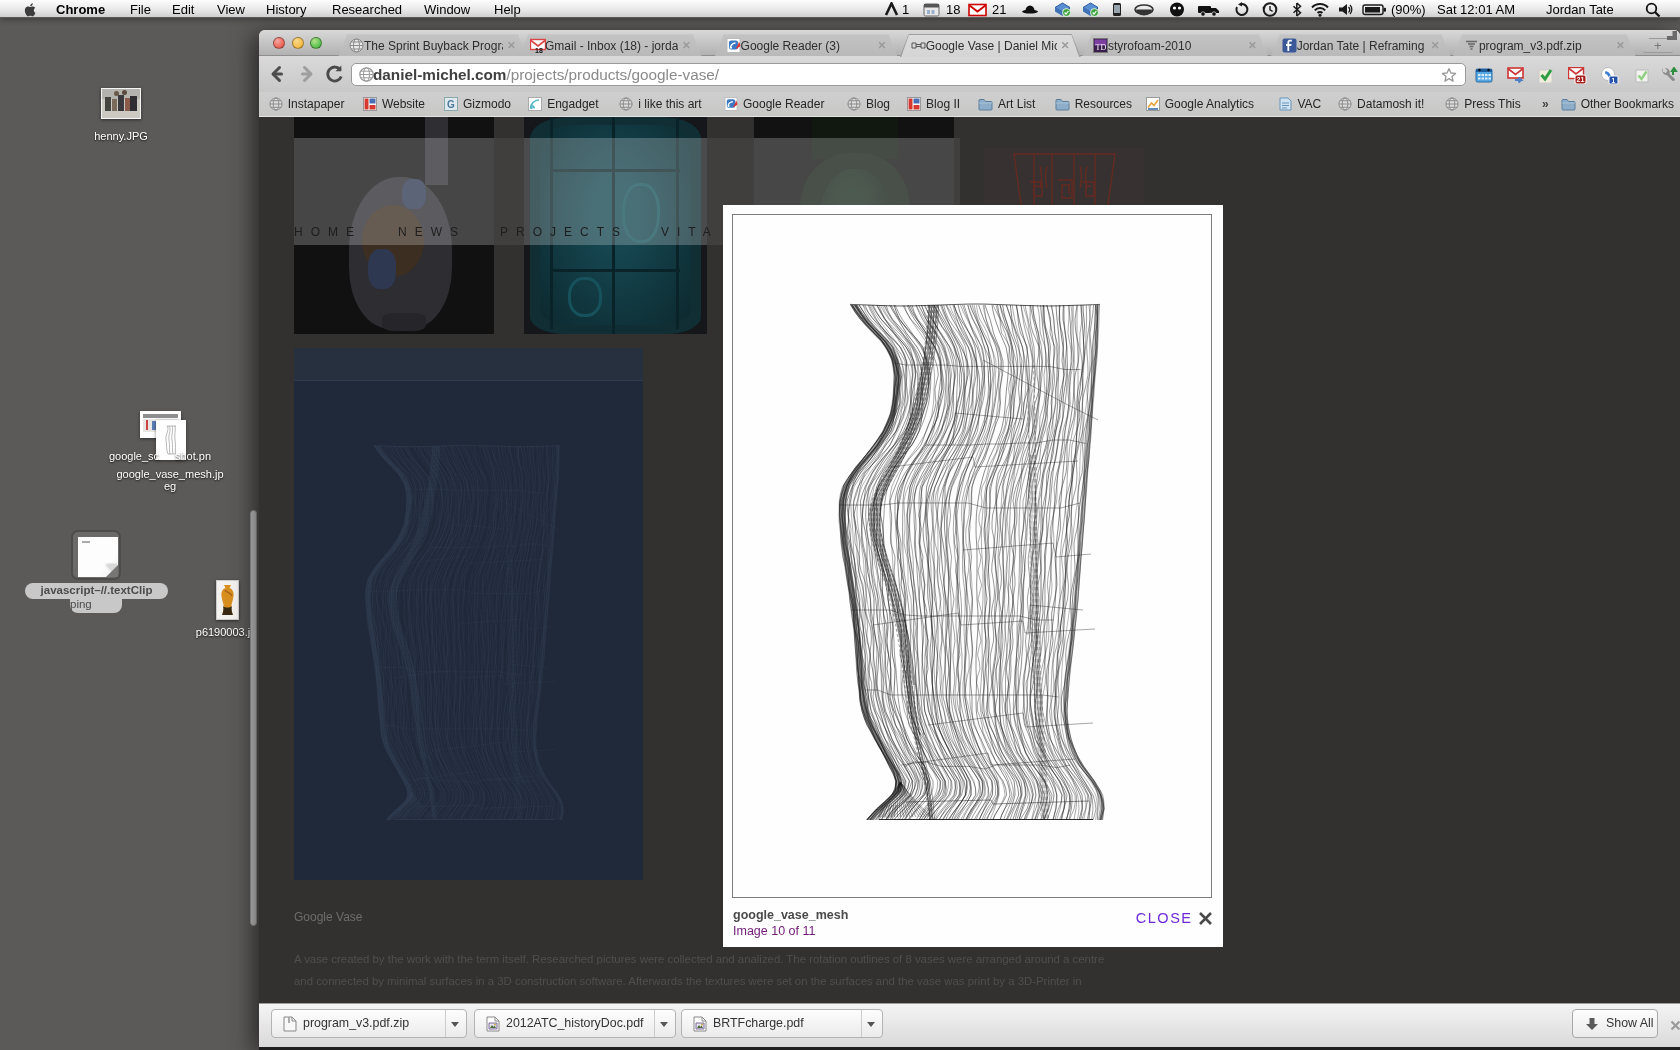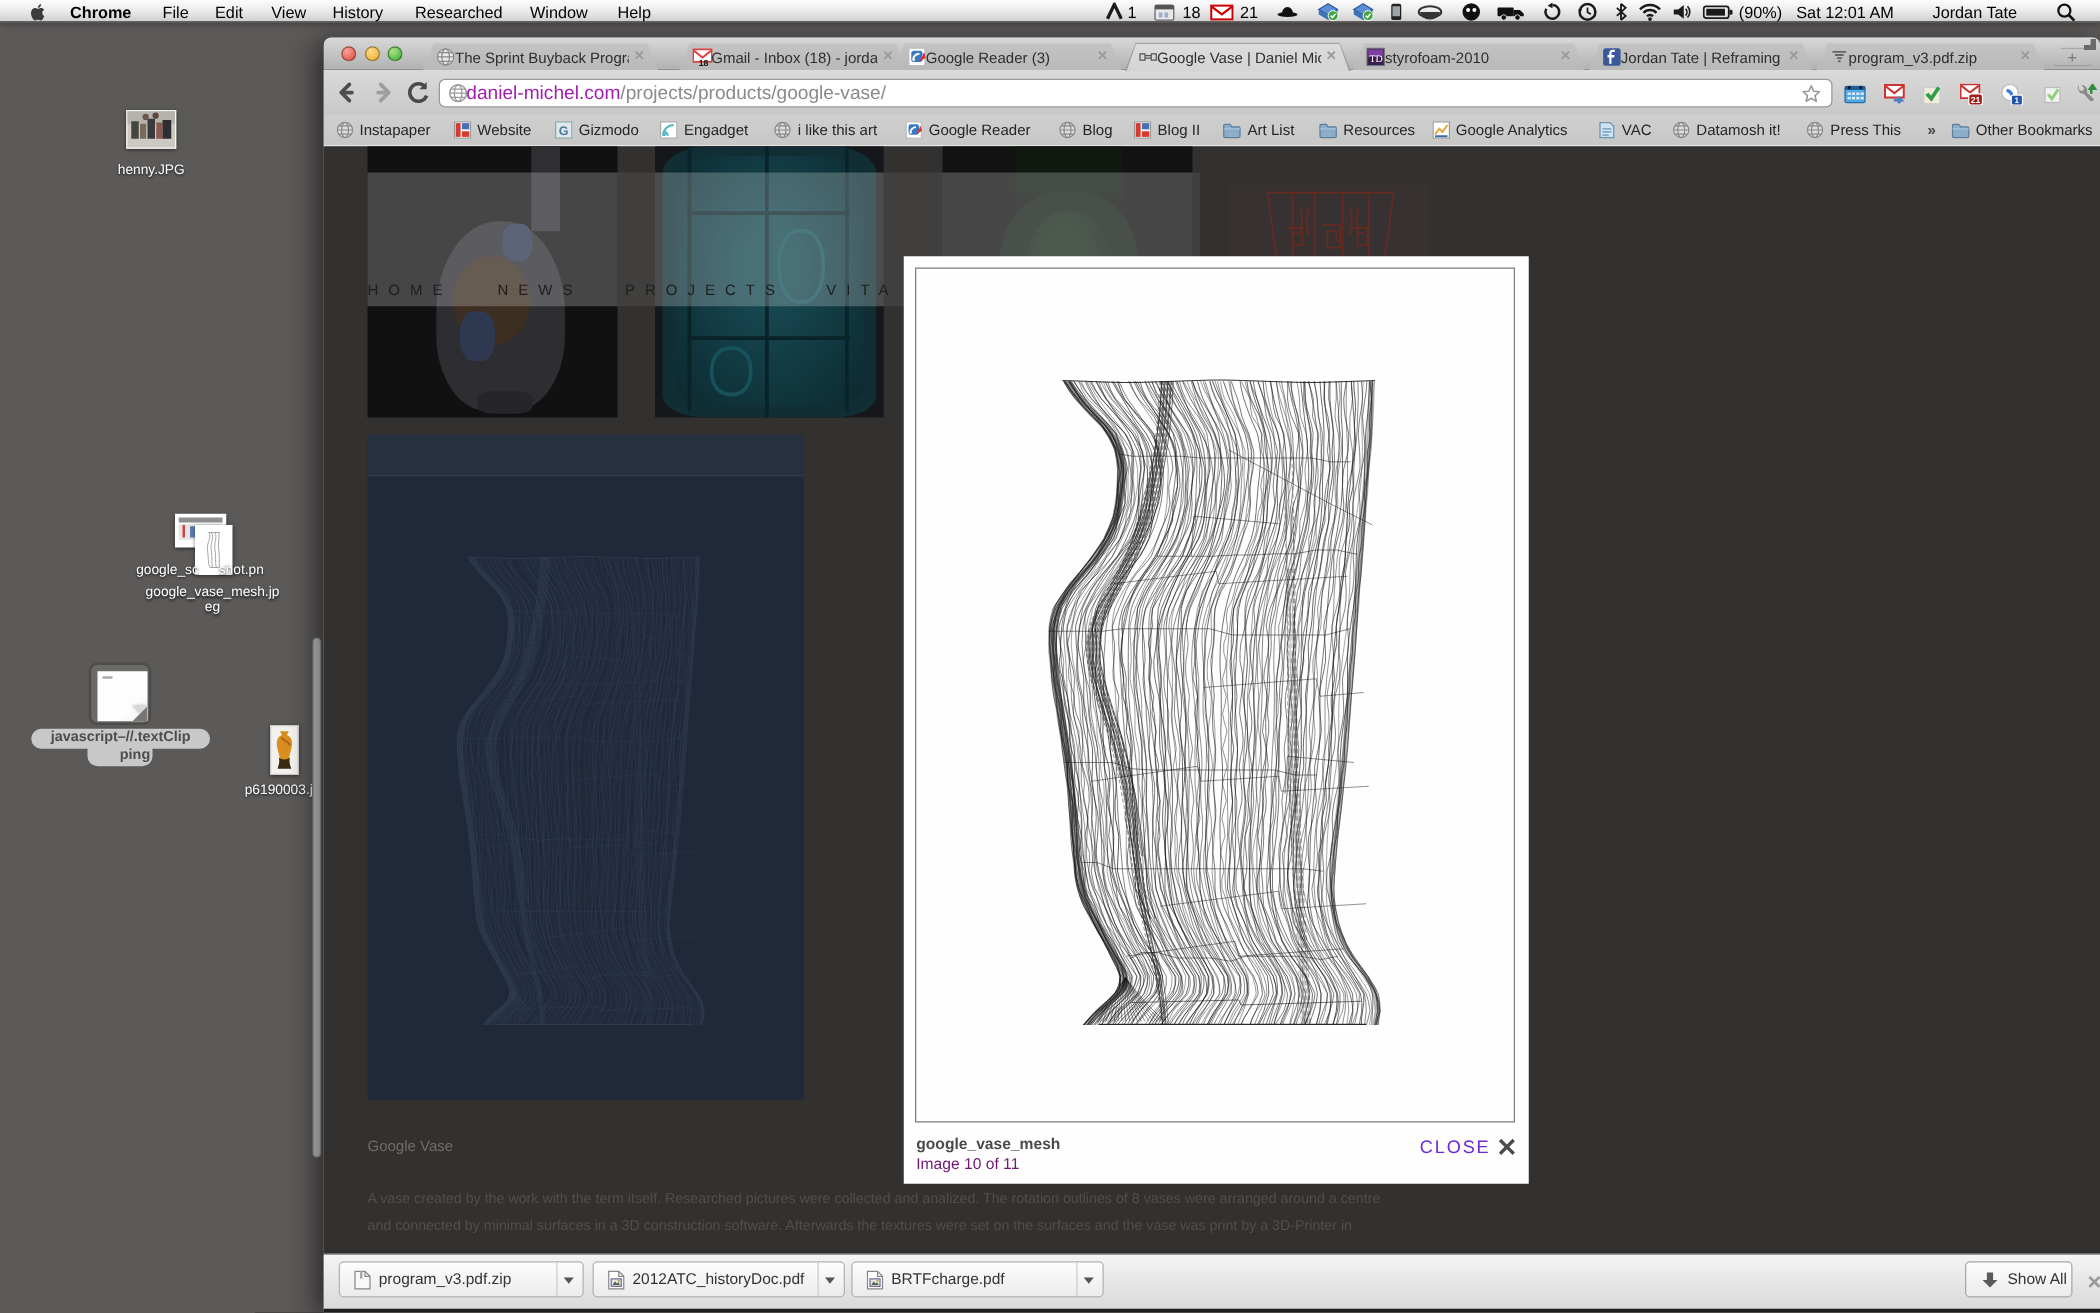--- a/index.html
+++ b/index.html
@@ -33,21 +33,21 @@
 .tab.active .shape:before{background:linear-gradient(#dcdcdc,#d4d4d4);bottom:-1px}
 .tab .ttl{position:absolute;left:26px;top:5px;right:24px;font-size:12px;color:#2e2e2e;
  white-space:nowrap;overflow:hidden}
 .tab .fav{position:absolute;left:11px;top:4px;width:15px;height:15px}
 .tab .cx{position:absolute;right:10px;top:6px;width:10px;height:10px;color:#9a9a9a;font-size:10.5px;line-height:10px;font-weight:bold}
 
 #toolbar{position:absolute;left:0;top:26px;width:100%;height:36px;
  background:linear-gradient(#dadada,#c8c8c8)}
 #urlbar{position:absolute;left:92px;top:7px;width:1115px;height:23px;background:#fff;
  border:1px solid #999;border-radius:5px;font-size:15.3px;line-height:22px;color:#8a8a8a}
-#urlbar b{color:#a21caf;font-weight:normal}
+#urlbar b{color:#404040;font-weight:bold}
 .navbtn{position:absolute;top:4px;width:28px;height:28px}
 
 #bookbar{position:absolute;left:0;top:62px;width:100%;height:25px;
  background:linear-gradient(#cfcfcf,#c7c7c6);border-bottom:1px solid #e4e4e4}
 .bm{position:absolute;top:5px;height:16px;font-size:12px;color:#252525;white-space:nowrap}
 .bm svg,.bm .bicon{vertical-align:-3px;margin-right:5px}
 
 #content{position:absolute;left:0;top:87px;width:1421px;height:886px;background:#333130;overflow:hidden}
 .thumb{position:absolute;top:0;height:217px;overflow:hidden}
 #band{position:absolute;left:35px;top:21px;width:666px;height:107px;background:rgba(255,255,255,.07)}
@@ -201,21 +201,21 @@
 <div class="dlabel" style="left:100px;top:468px;width:140px">google_vase_mesh.jp<br>eg</div>
 <div class="abs" style="left:71px;top:530px;width:50px;height:50px;background:#6b6a68;border-radius:7px;border:2px solid #4d4c4a">
 <div class="abs" style="left:5px;top:5px;width:40px;height:40px;background:linear-gradient(135deg,#fdfdfd 70%,#ececec);"></div>
 <div class="abs" style="left:5px;top:5px;width:8px;height:2px;background:#aaa;margin:4px"></div>
 <div class="abs" style="left:33px;top:33px;width:0;height:0;border-left:12px solid transparent;border-top:12px solid #d8d8d8;filter:drop-shadow(-1px -1px 1px rgba(0,0,0,.2))"></div>
 <div class="abs" style="left:33px;top:33px;width:12px;height:12px;background:#777675;clip-path:polygon(0 100%,100% 0,100% 100%)"></div>
 </div>
 <div class="abs" style="left:25px;top:583px;width:143px;height:16px;background:#c8c8c8;border-radius:8px"></div>
 <div class="abs" style="left:70px;top:597px;width:52px;height:16px;background:#c8c8c8;border-radius:0 0 8px 8px"></div>
 <div class="abs" style="left:25px;top:584px;width:143px;text-align:center;font-size:11.5px;font-weight:bold;color:#4c4c4c">javascript–//.textClip</div>
-<div class="abs" style="left:70px;top:598px;width:76px;text-align:center;font-size:11.5px;font-weight:bold;color:#4c4c4c">ping</div>
+<div class="abs" style="left:70px;top:598px;width:76px;font-size:11.5px;font-weight:normal;color:#4c4c4c">ping</div>
 <div class="abs" style="left:216px;top:580px;width:23px;height:40px;background:#f4f2ee;border:1px solid #ccc;box-shadow:0 1px 3px rgba(0,0,0,.5)">
 <svg class="abs" style="left:3px;top:3px" width="15" height="33" viewBox="0 0 15 33">
       <path d="M4 1 h7 l-1.5 3 c3 1 4.5 4 4 8 c-.5 5 -2 7 -2.5 12 l1.5 6 h-10 l1.5-6 c-.5-5 -2-7 -2.5-12 c-.5-4 1-7 4-8z" fill="#d98f1f"></path>
       <path d="M3 22 c1 4 0 6 -1 9 h11 c-1-3 -2-5 -1-9 c-2 2 -7 2 -9 0z" fill="#3a2a14"></path>
       <path d="M5 6 c2 3 5 2 7 6" stroke="#a8641a" stroke-width="1.5" fill="none"></path>
     </svg>
 </div>
 <div class="dlabel" style="left:183px;top:626px;width:80px">p6190003.j</div>
 <div id="scrollstrip"></div>
 
@@ -227,21 +227,21 @@
   <div class="tab" style="left:79.0px;width:189px">
         <div class="shape"></div>
         <span class="fav"><svg width="15" height="15" viewBox="0 0 15 15">
             <circle cx="7.5" cy="7.5" r="6.5" fill="#e9e9e9" stroke="#8a8a8a"></circle>
             <ellipse cx="7.5" cy="7.5" rx="3" ry="6.5" fill="none" stroke="#8a8a8a"></ellipse>
             <path d="M1 7.5h13 M2 4h11 M2 11h11" stroke="#8a8a8a" fill="none"></path>
           </svg></span>
         <span class="ttl">The Sprint Buyback Progra</span>
         <span class="cx">✕</span>
       </div>
-      <div class="tab" style="left:284px;width:183px">
+      <div class="tab" style="left:260px;width:183px">
         <div class="shape"></div>
         <span class="fav"><svg width="16" height="15" viewBox="0 0 16 15">
             <rect x="0.5" y="1.5" width="15" height="10" fill="#fff" stroke="#d44" stroke-width="1.4"></rect>
             <path d="M1 2.5 L8 8 L15 2.5" stroke="#d44" stroke-width="1.6" fill="none"></path>
             <text x="5" y="14.5" font-size="7" font-weight="bold" fill="#111">18</text>
           </svg></span>
         <span class="ttl">Gmail - Inbox (18) - jorda</span>
         <span class="cx">✕</span>
       </div>
       <div class="tab" style="left:455.6px;width:183px">

